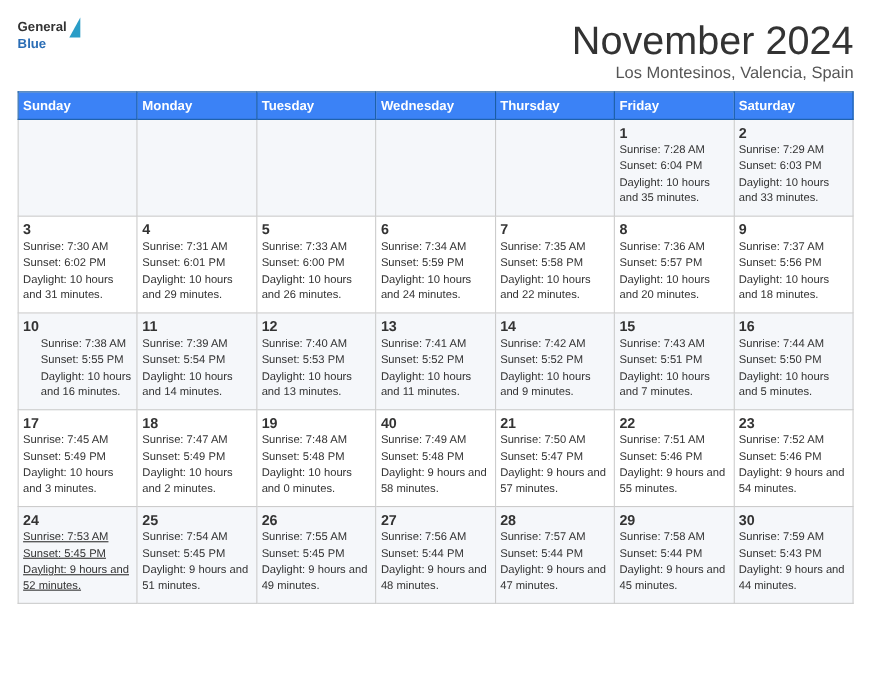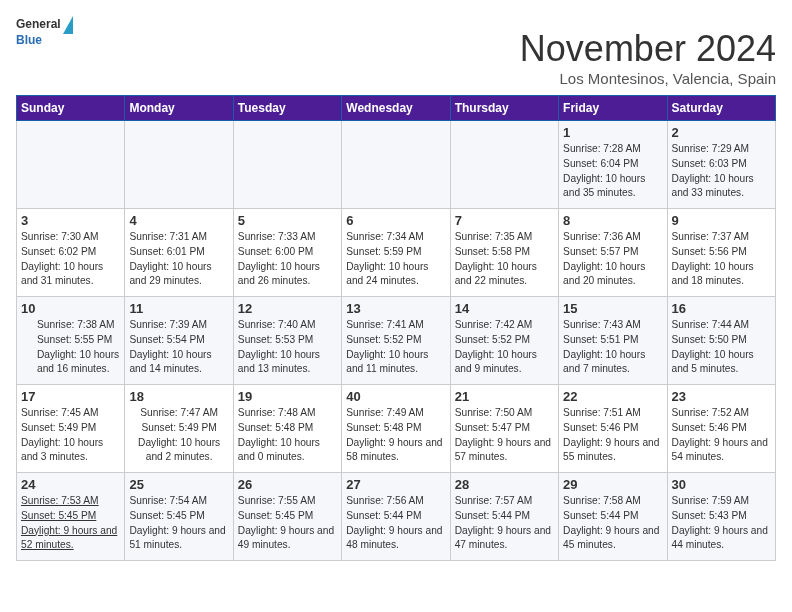--- a/index.html
+++ b/index.html
@@ -29,38 +29,37 @@
     .logo-general { color: #333; }
     .logo-blue { color: #2a6db5; }
     .logo-triangle {
       width: 0; height: 0;
       border-left: 10px solid transparent;
       border-bottom: 18px solid #2a9dc7;
       margin-left: 2px;
     }
     .title-block {
       text-align: right;
-      margin-top: 12px;
     }
     .month-title {
       font-size: 36px;
       font-weight: normal;
       color: #333;
     }
     .location {
       font-size: 15px;
       color: #555;
     }
     table {
       width: 100%;
       border-collapse: collapse;
       table-layout: fixed;
     }
     thead th {
-      background: #4c1d95;
+      background: #3b82f6;
       color: #fff;
       font-size: 12px;
       font-weight: bold;
       padding: 5px 4px;
       text-align: left;
       border: 1px solid #1a5da5;
     }
     tbody td {
       vertical-align: top;
       border: 1px solid #ccc;
@@ -229,21 +228,21 @@
       </tr>
       <tr>
         <td>
           <span class="day-num">17</span>
           <div class="day-info" style="white-space: pre-line;">Sunrise: 7:45 AM
 Sunset: 5:49 PM
 Daylight: 10 hours and 3 minutes.</div>
         </td>
         <td>
           <span class="day-num">18</span>
-          <div class="day-info" style="white-space: pre-line; text-align: center;">Sunrise: 7:47 AM
+          <div class="day-info" style="white-space: pre-line;">Sunrise: 7:47 AM
 Sunset: 5:49 PM
 Daylight: 10 hours and 2 minutes.</div>
         </td>
         <td>
           <span class="day-num">19</span>
           <div class="day-info" style="white-space: pre-line;">Sunrise: 7:48 AM
 Sunset: 5:48 PM
 Daylight: 10 hours and 0 minutes.</div>
         </td>
         <td>

